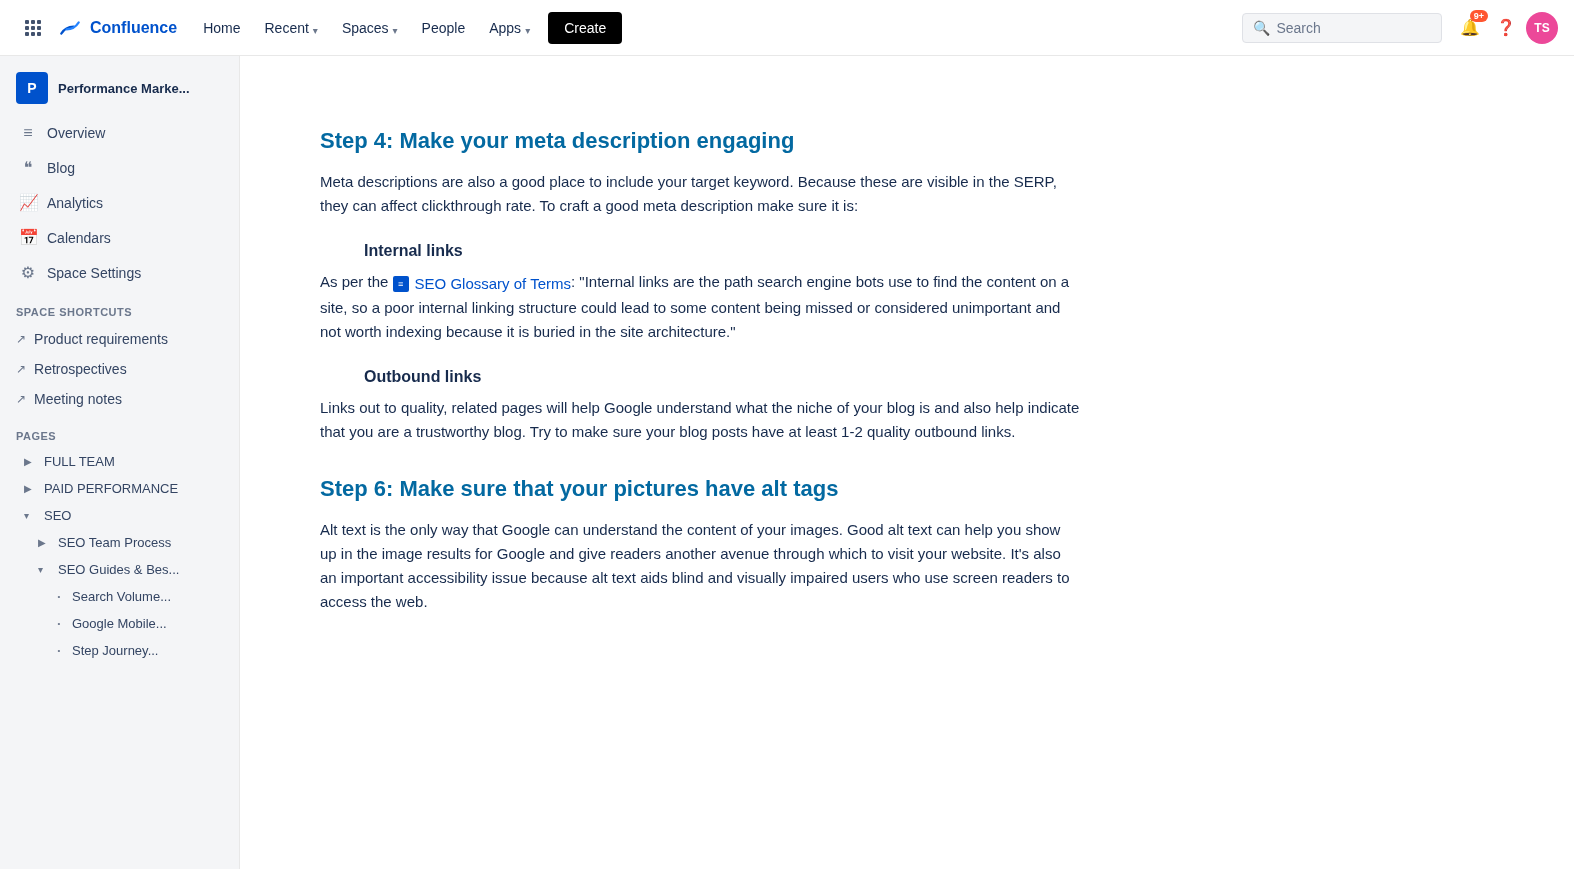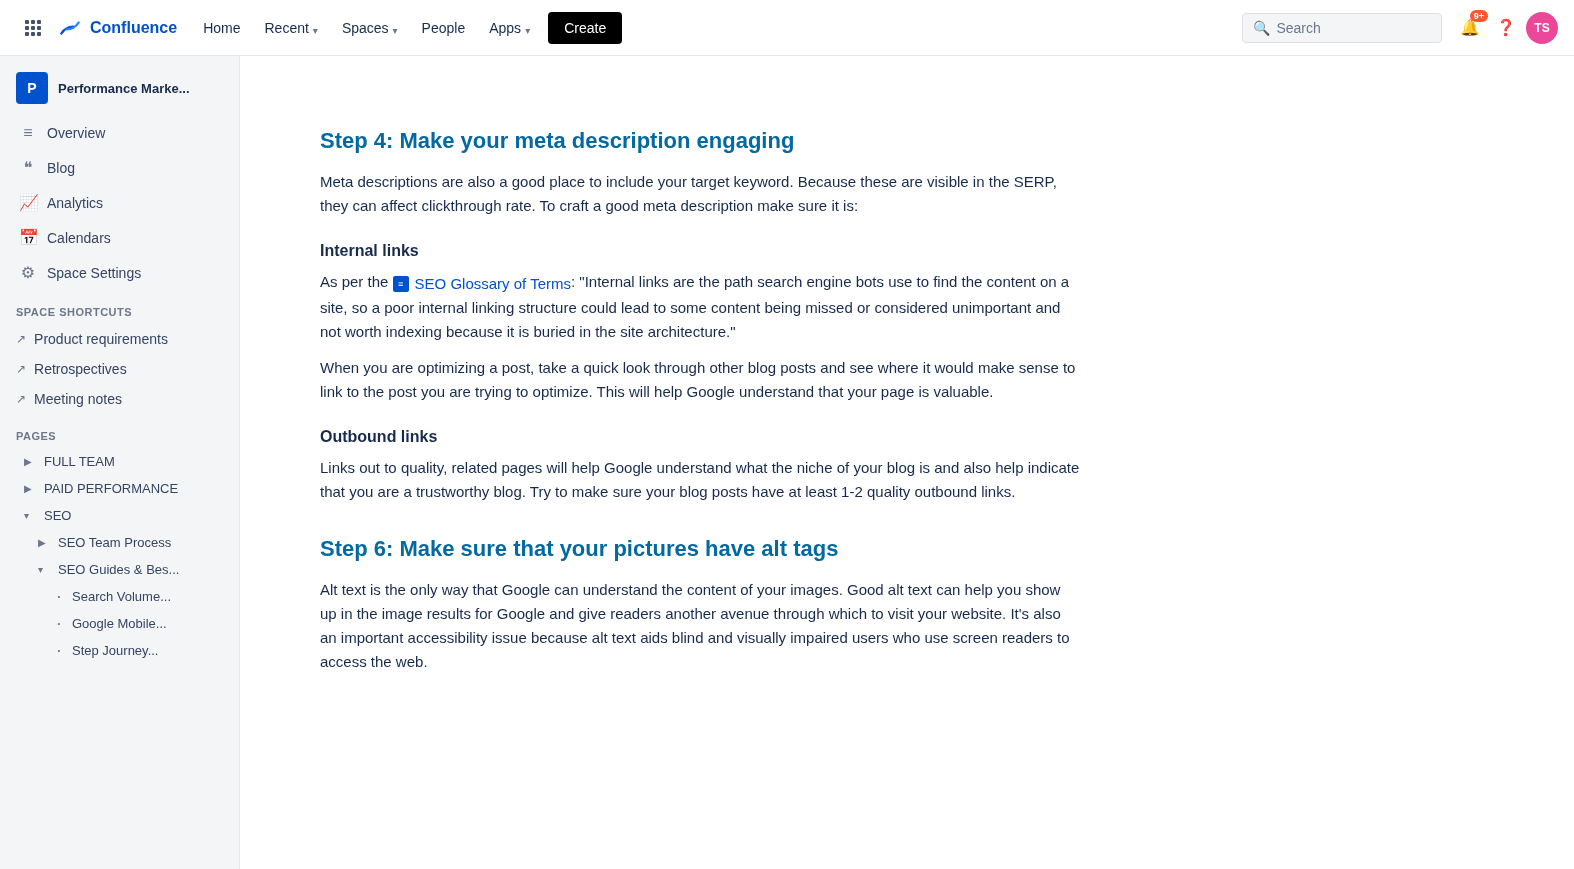--- a/index.html
+++ b/index.html
@@ -110,21 +110,21 @@
       font-size: 22px; font-weight: 600; color: #0369a1;
       margin-bottom: 16px; margin-top: 32px;
     }
     p.content-para {
       font-size: 15px; line-height: 1.6; color: #172b4d; margin-bottom: 12px;
     }
     ul.content-list { margin: 10px 0 16px 24px; }
     ul.content-list li { font-size: 15px; line-height: 1.7; color: #172b4d; }
     h3.sub-heading {
       font-size: 16px; font-weight: 700; color: #172b4d;
-      margin-bottom: 10px; margin-top: 24px;
+      margin-bottom: 10px; margin-top: 24px; margin-left: 44px;
     }
     .inline-link { color: #0052cc; text-decoration: none; display: inline-flex; align-items: center; gap: 4px; }
     .page-icon-inline {
       display: inline-flex; align-items: center; justify-content: center;
       width: 16px; height: 16px; background: #0052cc; border-radius: 2px;
       color: #fff; font-size: 9px; margin-right: 2px; vertical-align: middle;
     }
   </style>
 </head>
 <body>
@@ -279,21 +279,20 @@
 
 
       <h3 class="sub-heading">Internal links</h3>
       <p class="content-para">
         <span>As per the </span>
         <a class="inline-link">
           <span class="page-icon-inline">≡</span>
           <span>SEO Glossary of Terms</span>
         </a><span>:  "Internal links are the path search engine bots use to find the content on a site, so a poor internal linking structure could lead to some content being missed or considered unimportant and not worth indexing because it is buried in the site architecture."</span>
       </p>
-      <p class="content-para">When you are optimizing a post, take a quick look through other blog posts and see where it would make sense to link to the post you are trying to optimize. This will help Google understand that your page is valuable.</p>
 
       <h3 class="sub-heading">Outbound links</h3>
       <p class="content-para">Links out to quality, related pages will help Google understand what the niche of your blog is and also help indicate that you are a trustworthy blog. Try to make sure your blog posts have at least 1-2 quality outbound links.</p>
 
       <h2 class="step-heading">Step 6: Make sure that your pictures have alt tags</h2>
       <p class="content-para">Alt text is the only way that Google can understand the content of your images. Good alt text can help you show up in the image results for Google and give readers another avenue through which to visit your website.  It's also an important accessibility issue because alt text aids blind and visually impaired users who use screen readers to access the web.</p>
 
     </div>
   </main>
 </div>

